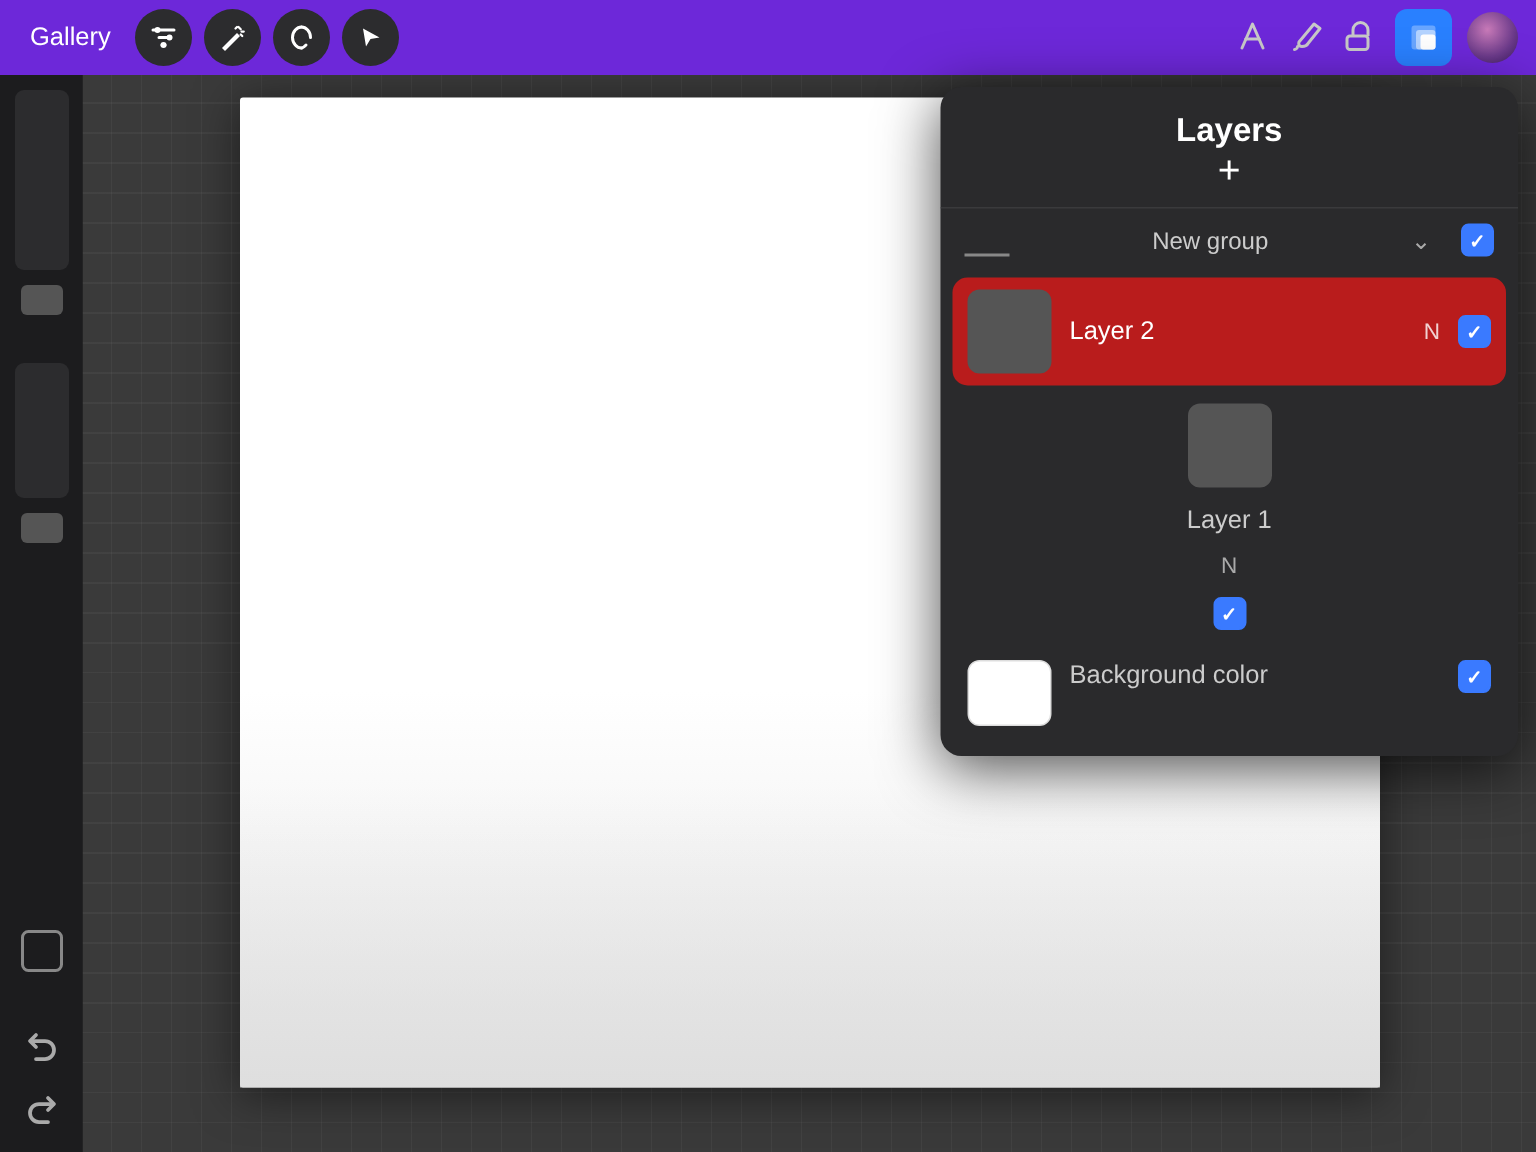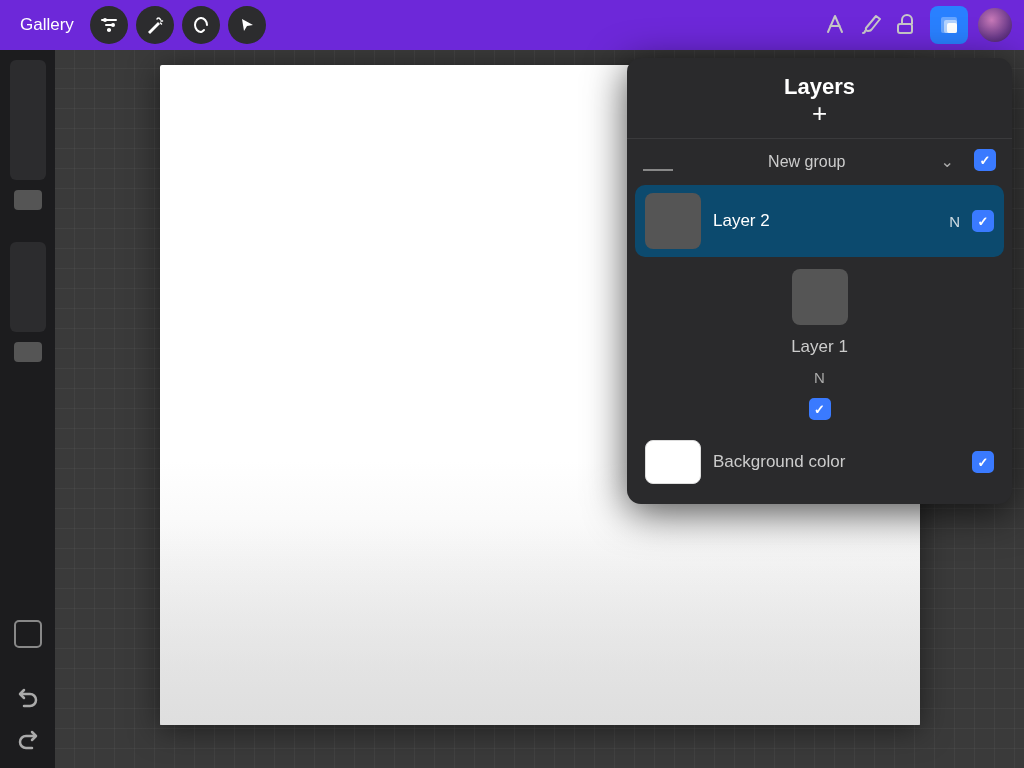--- a/index.html
+++ b/index.html
@@ -246,21 +246,21 @@
 
     
     .layer-row {
       display: flex;
       align-items: center;
       padding: 8px 14px;
       gap: 12px;
       cursor: pointer;
     }
     .layer-row.active {
-      background: #0c4a6e;
+      background: #b91c1c;
       border-radius: 10px;
       margin: 4px 8px;
       padding: 8px 10px;
     }
     .layer-row.inactive {
       margin: 4px 8px;
       padding: 8px 10px;
       flex-direction: column;
     }
     .layer-thumb {
@@ -281,21 +281,21 @@
     .layer-row.inactive .layer-name { color: #ccc; }
     .layer-mode {
       font-size: 15px;
       color: #aaa;
     }
     .layer-row.active .layer-mode { color: rgba(255,255,255,0.8); }
 
     
     .bg-row {
       display: flex;
-      align-items: center;
+      align-items: flex-start;
       padding: 8px 10px;
       gap: 12px;
       margin: 4px 8px 12px;
     }
     .bg-thumb {
       width: 56px;
       height: 44px;
       border-radius: 8px;
       background: #ffffff;
       border: 1px solid #ddd;

